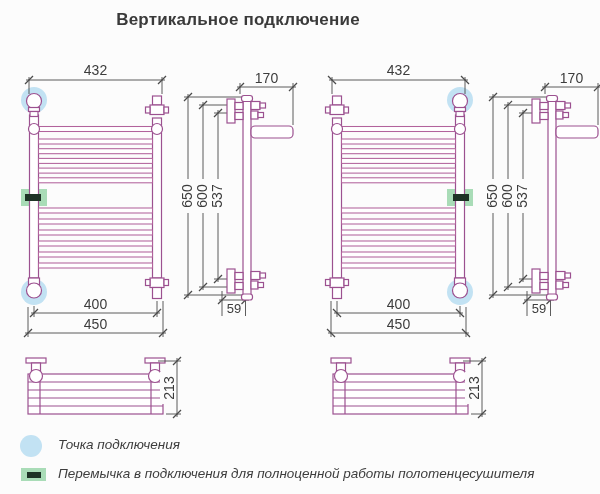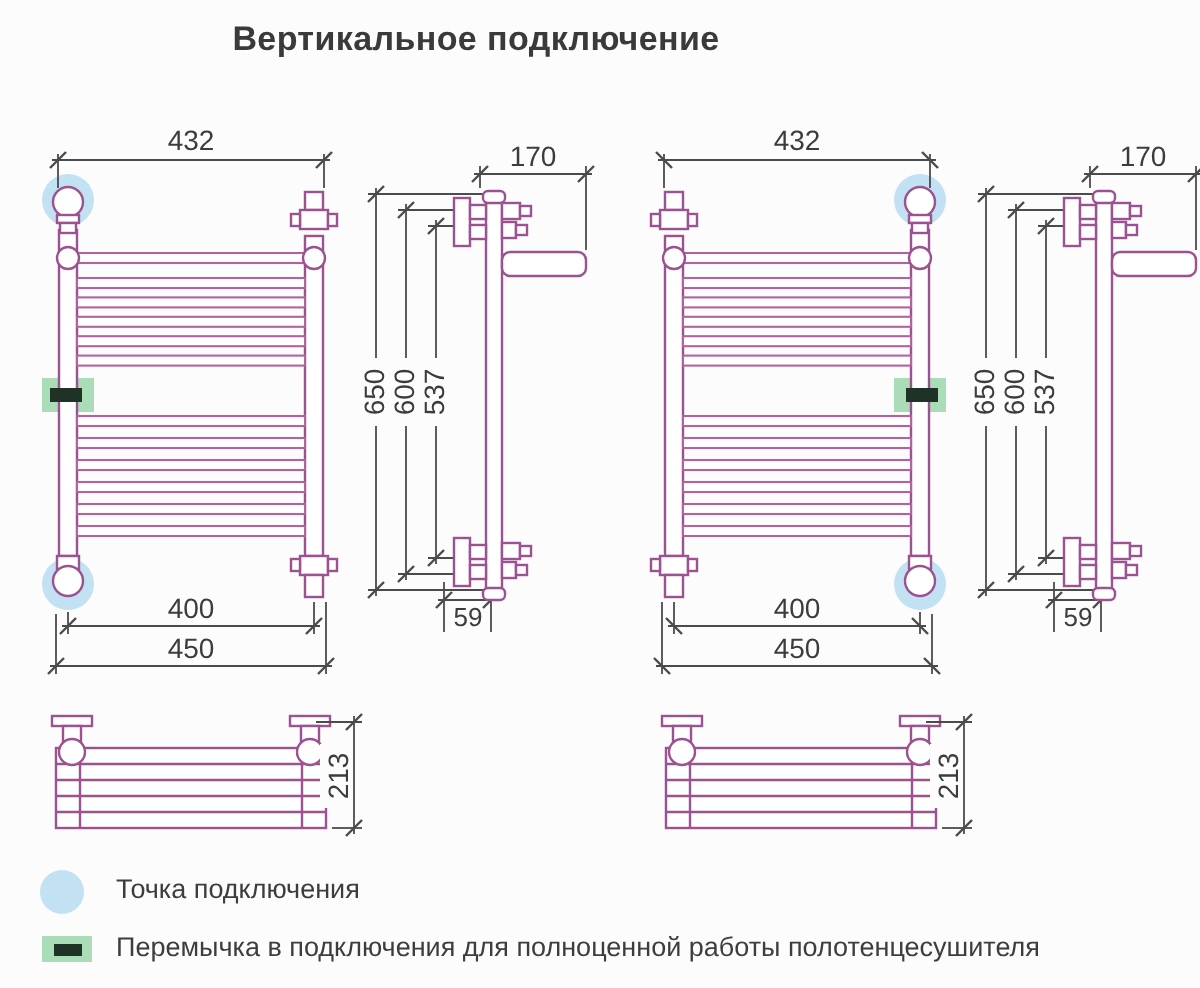--- a/index.html
+++ b/index.html
@@ -24,21 +24,21 @@
   .dimtxt{fill:#3c3c3c;font-family:"Liberation Sans",sans-serif;font-size:14px;}
   .dimtxt-s{fill:#3c3c3c;font-family:"Liberation Sans",sans-serif;font-size:13px;}
   .txtbg{fill:#fcfcfc;stroke:none;}
   
   .legend{position:absolute;left:20px;top:434px;width:560px;}
   .legend-row{display:flex;align-items:center;margin-bottom:6px;height:23px;}
   .legend-sym{width:38px;display:flex;align-items:center;flex:none;}
   .legend-circle{width:22px;height:22px;border-radius:50%;background:#c2e2f3;display:inline-block;}
   .legend-jumper{width:25px;height:13px;background:#a9dcb7;display:inline-flex;align-items:center;justify-content:center;margin-left:1px;}
   .legend-dash{width:14px;height:6px;background:#1e3326;display:inline-block;}
-  .legend-label{font-size:13.5px;color:#3d3d3d;line-height:1.1;}
+  .legend-label{font-size:13.5px;color:#3d3d3d;line-height:1.1;font-style:italic;}
 </style>
 </head>
 <body>
 
 <div class="title">Вертикальное подключение</div>
 
 <svg width="600" height="430" viewBox="0 0 600 430">
   <defs>
 
     <g id="frontView">

